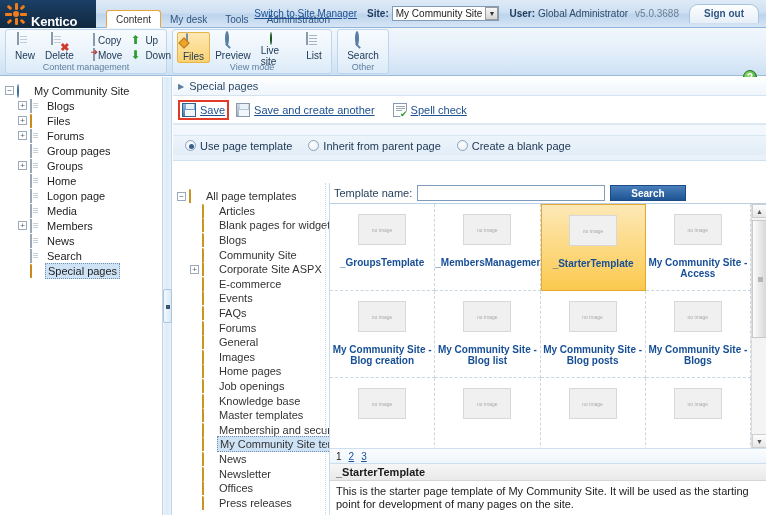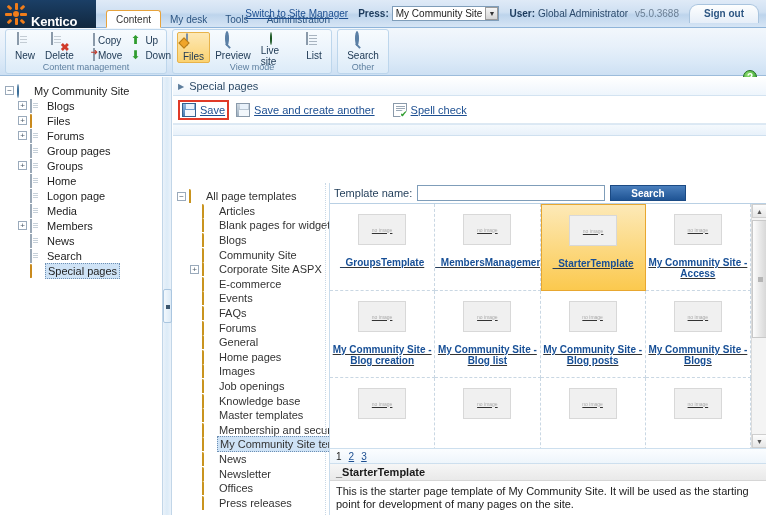--- a/index.html
+++ b/index.html
@@ -243,21 +243,21 @@
   }
   .tpl-searchbar .lab { font-size: 11px; color: #1f3b57; }
   .search-input { height: 16px; width: 188px; border: 1px solid #7f9db9; background:#fff; font-size: 11px; padding: 0 3px; }
   .btn-search {
     height: 16px; padding: 0 20px; font-size: 10px; font-weight: bold; color: #fff;
     background: linear-gradient(to bottom,#4a7fbd,#1f5494); border: 1px solid #1b4a84;
     cursor: pointer; display: flex; align-items: center; justify-content: center;
   }
 
   .tpl-grid-wrap { position: relative; flex: 1; overflow: hidden; background: #fff; }
-  .tpl-grid { display: grid; grid-template-columns: repeat(4, 1fr); padding: 0; text-decoration: underline; }
+  .tpl-grid { display: grid; grid-template-columns: repeat(4, 1fr); padding: 0; }
   .tpl-cell {
     border: 1px dashed #c9d7e3; border-top: none; border-left: none;
     height: 87px; display: flex; flex-direction: column; align-items: center;
     justify-content: flex-start; padding-top: 10px; cursor: pointer; overflow: hidden;
   }
   .tpl-cell.selected {
     background: linear-gradient(to bottom,#fde9b7,#fbc94e);
     border: 1px solid #e8a72f;
   }
   .thumb {
@@ -338,21 +338,21 @@
 
     <div class="tabs">
       <div class="tab active">Content</div>
       <div class="tab">My desk</div>
       <div class="tab">Tools</div>
       <div class="tab">Administration</div>
     </div>
 
     <div class="hdr-right">
       <span class="hdr-link">Switch to Site Manager</span>
-      <span class="hdr-lbl">Press:</span>
+      <span class="hdr-lbl">Site:</span>
       <span class="site-select">
         <span>My Community Site</span>
         <span class="caret">▼</span>
       </span>
       <span class="hdr-lbl">User:</span>
       <span style="margin-left:3px">Global Administrator</span>
       <span class="ver">v5.0.3688</span>
       <span class="signout">Sign out</span>
     </div>
   </div>
@@ -532,20 +532,34 @@
         <span class="ic-save gray"></span>
         <span class="alabel">Save and create another</span>
       </div>
       <div class="act" style="margin-left:7px">
         <span class="ic-spell"></span>
         <span class="alabel">Spell check</span>
       </div>
     </div>
 
     <div class="form-band">
+      <div class="row-radios">
+        <label class="radio">
+          <span class="rdot on"></span>
+          <span>Use page template</span>
+        </label>
+        <label class="radio">
+          <span class="rdot"></span>
+          <span>Inherit from parent page</span>
+        </label>
+        <label class="radio">
+          <span class="rdot"></span>
+          <span>Create a blank page</span>
+        </label>
+      </div>
     </div>
 
     <div class="tpl-area">
 
       <div class="tpl-tree">
         <div class="tnode">
           <span class="texp">−</span>
           <span class="ticon"><span class="ic-tfolder"></span></span>
           <span class="tlabel">All page templates</span>
         </div>
@@ -595,26 +609,26 @@
           <span class="tlabel">Forums</span>
         </div>
         <div class="tnode" style="padding-left:13px">
           <span class="texp blank"></span>
           <span class="ticon"><span class="ic-tfolder"></span></span>
           <span class="tlabel">General</span>
         </div>
         <div class="tnode" style="padding-left:13px">
           <span class="texp blank"></span>
           <span class="ticon"><span class="ic-tfolder"></span></span>
+          <span class="tlabel">Images</span>
+        </div>
+        <div class="tnode" style="padding-left:13px">
+          <span class="texp blank"></span>
+          <span class="ticon"><span class="ic-tfolder"></span></span>
           <span class="tlabel">Home pages</span>
-        </div>
-        <div class="tnode" style="padding-left:13px">
-          <span class="texp blank"></span>
-          <span class="ticon"><span class="ic-tfolder"></span></span>
-          <span class="tlabel">Images</span>
         </div>
         <div class="tnode" style="padding-left:13px">
           <span class="texp blank"></span>
           <span class="ticon"><span class="ic-tfolder"></span></span>
           <span class="tlabel">Job openings</span>
         </div>
         <div class="tnode" style="padding-left:13px">
           <span class="texp blank"></span>
           <span class="ticon"><span class="ic-tfolder"></span></span>
           <span class="tlabel">Knowledge base</span>

